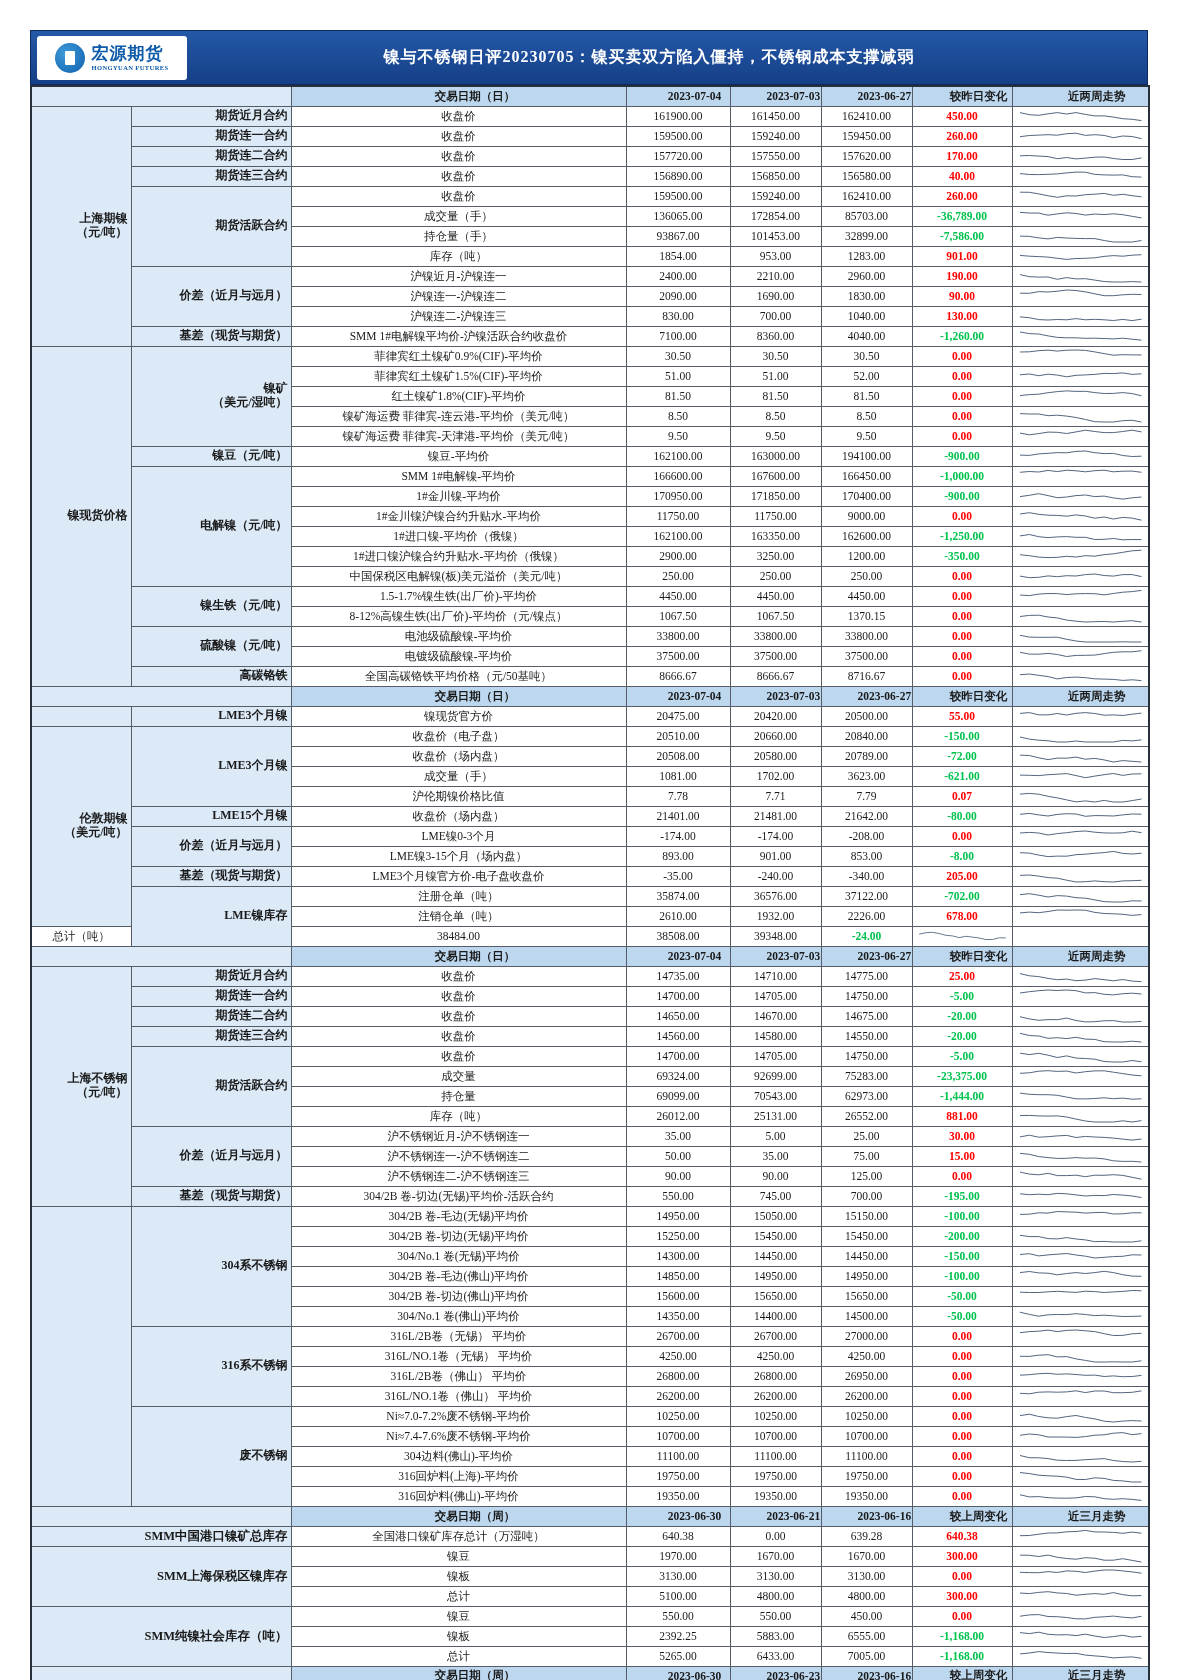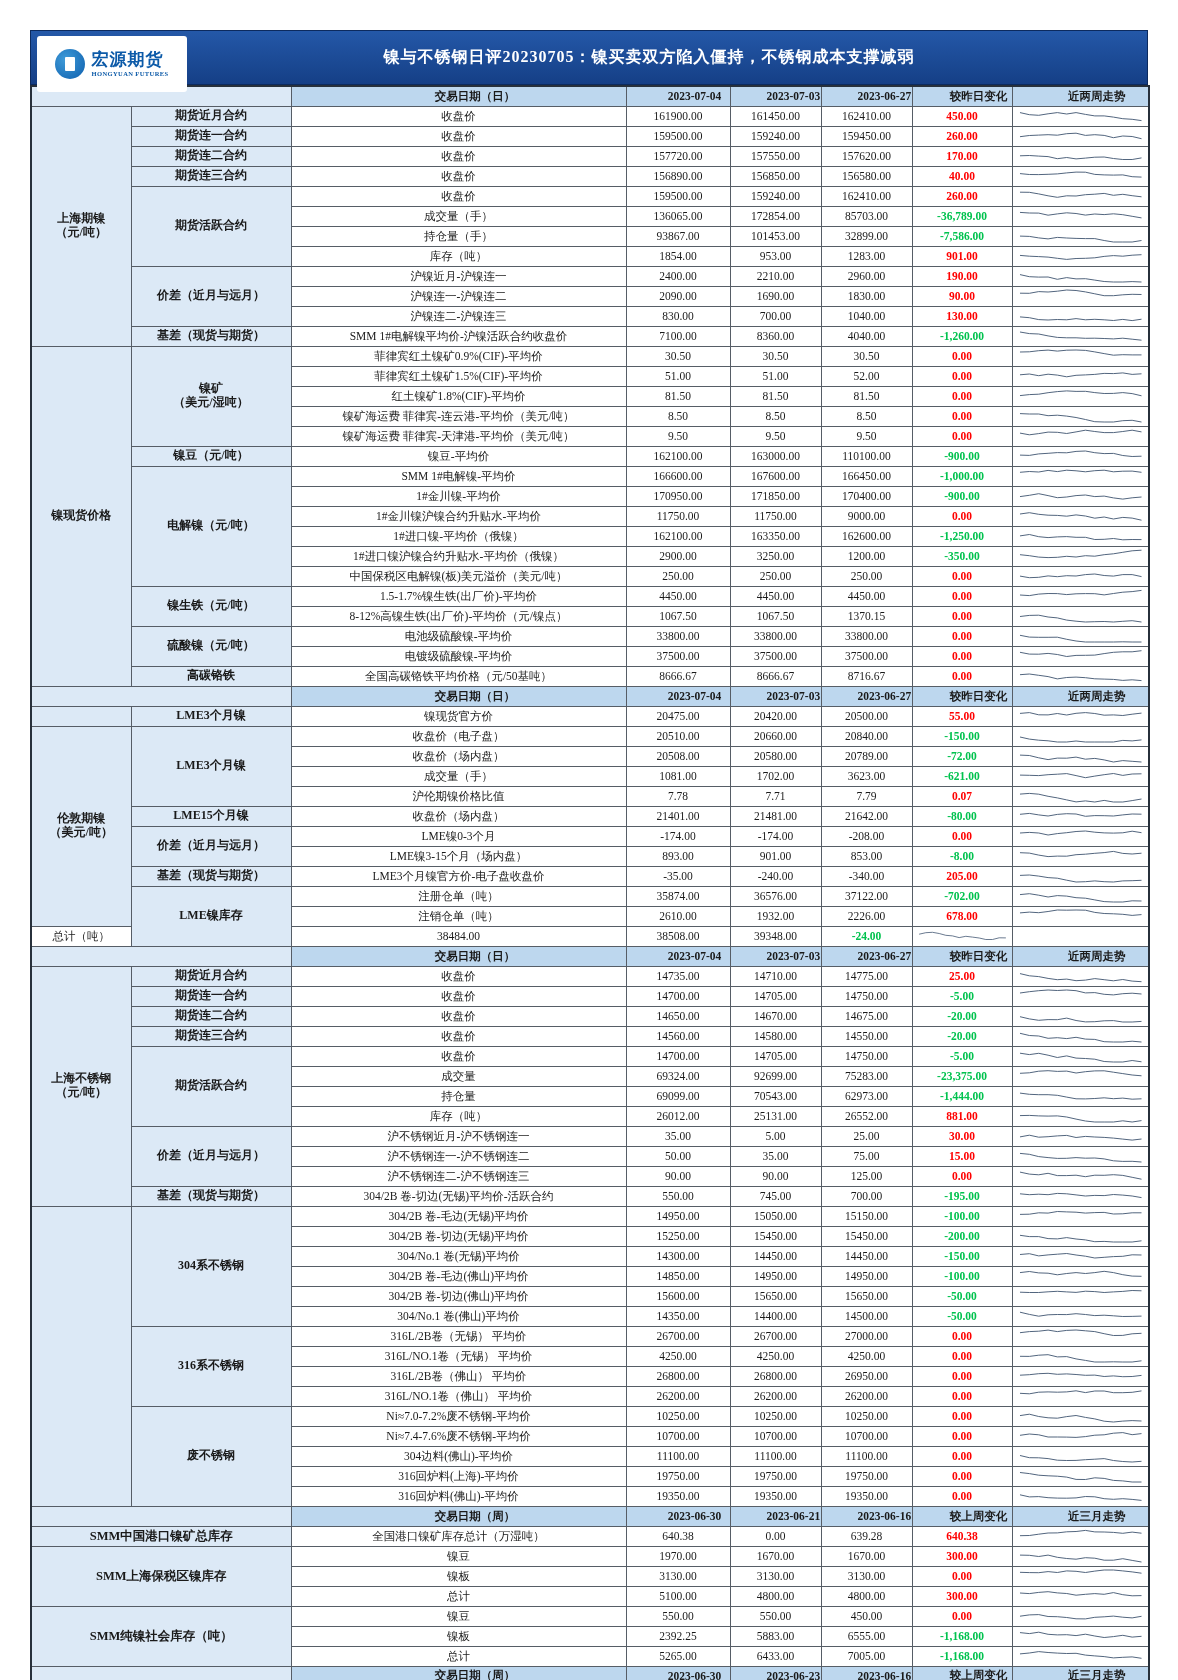--- a/index.html
+++ b/index.html
@@ -3,39 +3,39 @@
 <meta charset="utf-8">
 <style>
   html,body{margin:0;padding:0;background:#ffffff;}
   body{width:1178px;height:1680px;overflow:hidden;
        font-family:"Liberation Serif","DejaVu Serif",serif;}
   .page{position:absolute;left:30px;top:30px;width:1118px;}
 
   
   .titlebar{position:relative;height:55px;background:linear-gradient(#2458a8,#153f86);
             border:1px solid #0c2a5e;box-sizing:border-box;display:flex;align-items:center;}
-  .logo{position:absolute;left:6px;top:5px;width:150px;height:56px;background:#ffffff;
+  .logo{position:absolute;left:6px;top:5px;width:150px;height:44px;background:#ffffff;
         border-radius:3px;display:flex;align-items:center;justify-content:center;gap:6px;}
   .logo-mark{width:30px;height:30px;border-radius:50%;
              background:radial-gradient(circle at 35% 35%,#3f9bd8,#0e5fae);position:relative;flex:0 0 auto;}
   .logo-mark:after{content:"";position:absolute;left:10px;top:8px;width:10px;height:14px;background:#fff;border-radius:1px;}
   .logo-txt{display:flex;flex-direction:column;line-height:1;}
   .logo-cn{color:#0c5aa8;font-weight:bold;font-size:17px;letter-spacing:1px;}
   .logo-en{color:#0c5aa8;font-size:6.5px;font-weight:bold;margin-top:3px;letter-spacing:.4px;}
   .title{flex:1;text-align:center;color:#ffffff;font-weight:bold;font-size:16px;letter-spacing:1px;padding-left:120px;font-family:Liberation Serif, serif;}
 
   
   table{border-collapse:collapse;table-layout:fixed;width:1118px;
         font-size:11.5px;color:#1a1a1a;}
   col.c-grp{width:100px;} col.c-sub{width:160px;} col.c-ind{width:335px;}
   col.c-v1{width:104px;} col.c-v2{width:91px;} col.c-v3{width:91px;}
   col.c-chg{width:100px;} col.c-spk{width:137px;}
   td{border:1px solid #565d66;height:20px;padding:0 3px;text-align:center;
      overflow:hidden;white-space:nowrap;box-sizing:border-box;}
-  td.grp,td.sub{background:#dce9f6;font-weight:bold;font-size:12px;white-space:pre-line;line-height:1.15;}
+  td.grp,td.sub{background:#dce9f6;font-weight:bold;font-size:12px;white-space:pre-line;line-height:1.15;text-align:right;}
   td.gm{font-size:12.5px;margin-top:20px;}
   td.ind{font-size:11.5px;}
   tr.hdr td{background:#bdd7ee;font-weight:bold;padding-left:36px;}
   tr.hdr td.left-merge{background:#dce9f6;}
   td.val{font-size:11.5px;}
   td.chg{font-weight:bold;}
   td.chg.pos{color:#ff0000;}
   td.chg.neg{color:#00c24e;margin-top:8px;}
   td.spk{padding:1px 4px;}
   td.spk svg{display:block;width:100%;height:16px;}
@@ -291,21 +291,21 @@
             <svg viewBox="0 0 128 16" preserveAspectRatio="none">
               <polyline points="3.0,5.1 12.4,6.8 21.8,5.6 31.2,4.1 40.5,4.3 49.9,5.5 59.3,3.9 68.7,2.2 78.1,3.5 87.5,4.6 96.8,4.6 106.2,3.5 115.6,2.2 125.0,3.9" fill="none" stroke="#51647d" stroke-width="1"></polyline>
             </svg>
           </td>
         </tr>
         <tr>
           <td class="sub" rowspan="1">镍豆（元/吨）</td>
           <td class="ind">镍豆-平均价</td>
           <td class="val">162100.00</td>
           <td class="val">163000.00</td>
-          <td class="val">110100.00</td>
+          <td class="val">194100.00</td>
           <td class="chg neg">-900.00</td>
           <td class="spk">
             <svg viewBox="0 0 128 16" preserveAspectRatio="none">
               <polyline points="3.0,7.1 12.4,7.4 21.8,5.9 31.2,5.3 40.5,4.6 49.9,4.8 59.3,3.4 68.7,3.0 78.1,4.7 87.5,5.6 96.8,5.4 106.2,7.5 115.6,8.5 125.0,8.2" fill="none" stroke="#51647d" stroke-width="1"></polyline>
             </svg>
           </td>
         </tr>
         <tr>
           <td class="sub" rowspan="6">电解镍（元/吨）</td>
           <td class="ind">SMM 1#电解镍-平均价</td>

